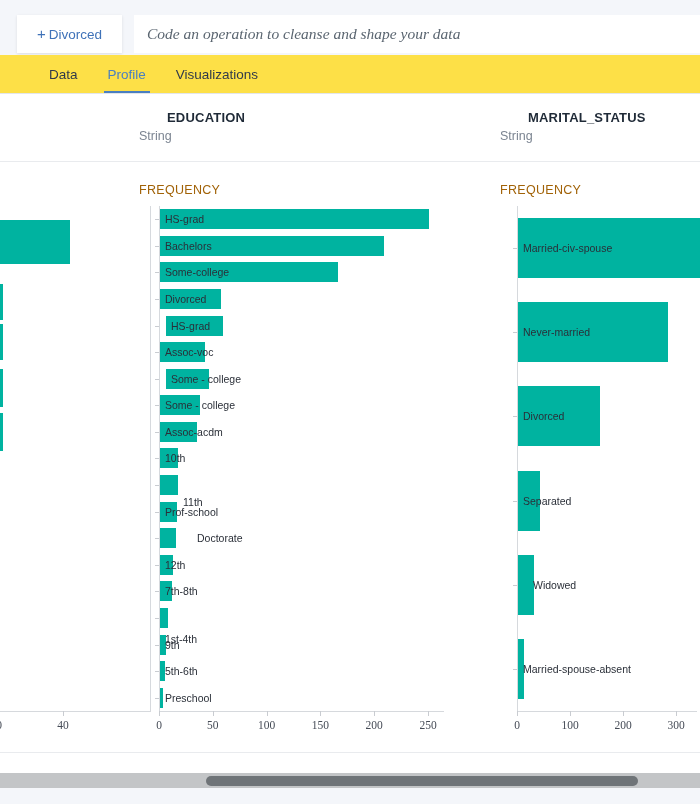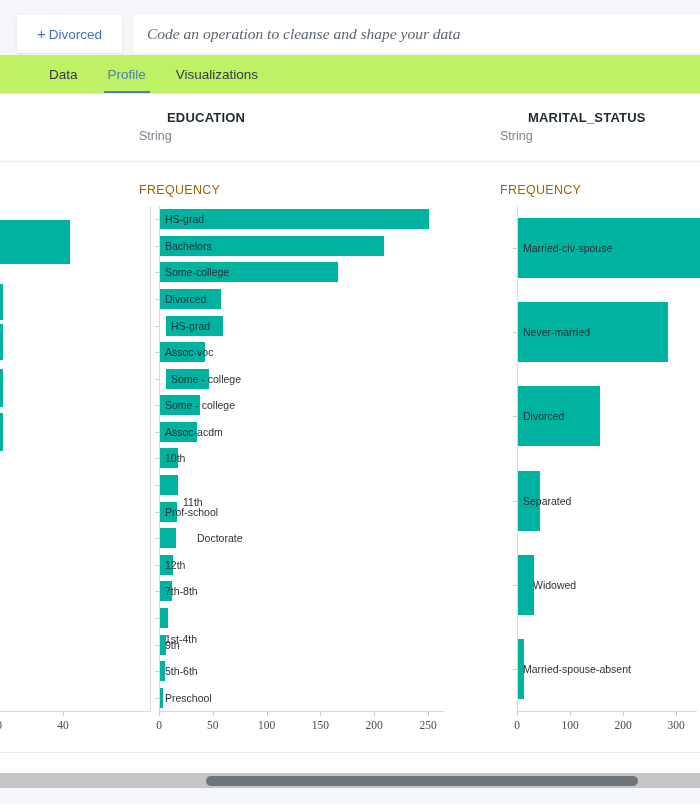--- a/index.html
+++ b/index.html
@@ -40,21 +40,21 @@
     font-family: "Liberation Serif", serif;
     font-style: italic;
     font-size: 15.5px;
     color: #5a6570;
   }
   .op-input::placeholder { color: #5a6570; opacity: 1; }
 
   
   .tabs {
     position: absolute; left: 0; top: 55px; width: 700px; height: 38px;
-    background: #bef264;
+    background: #fde047;
     display: flex; align-items: flex-end;
     padding-left: 45px;
     gap: 22px;
   }
   .tab {
     font-size: 13.5px;
     color: #30394a;
     padding: 0 4px 9px 4px;
     cursor: pointer;
     border-bottom: 2px solid transparent;

